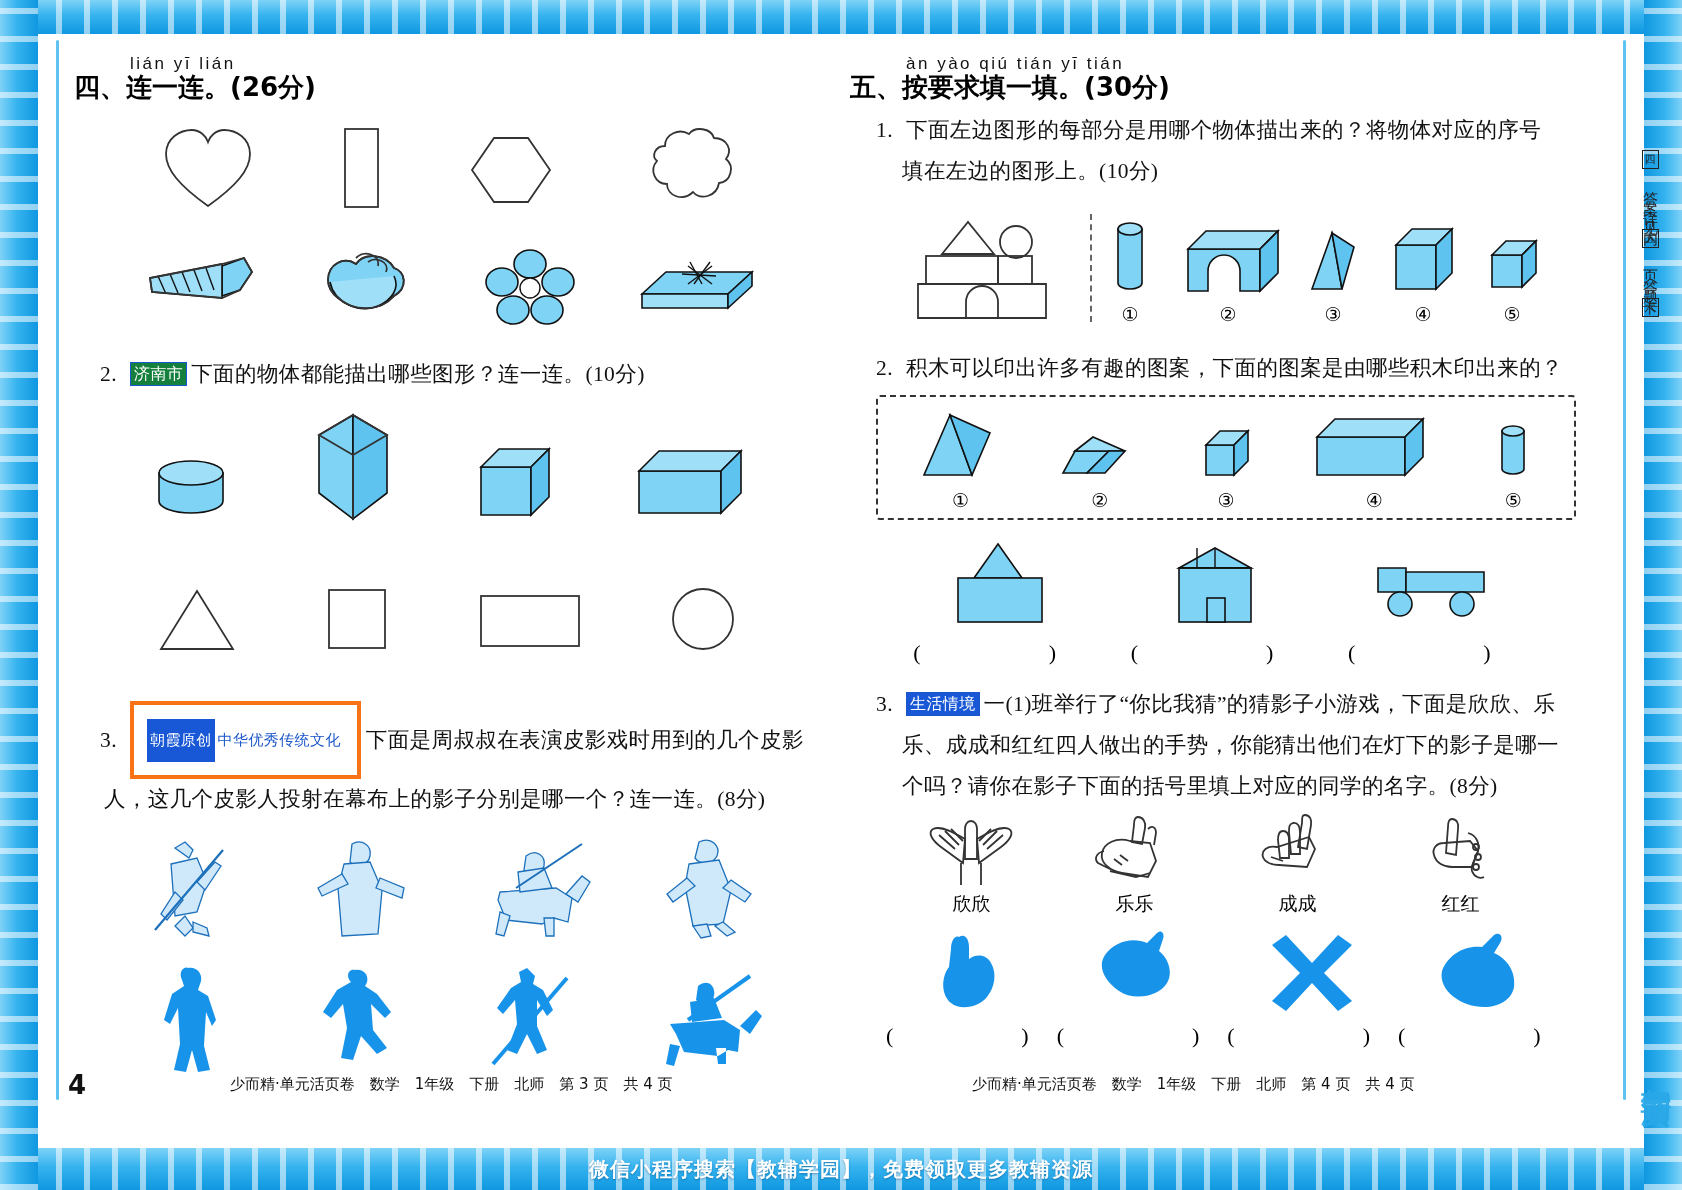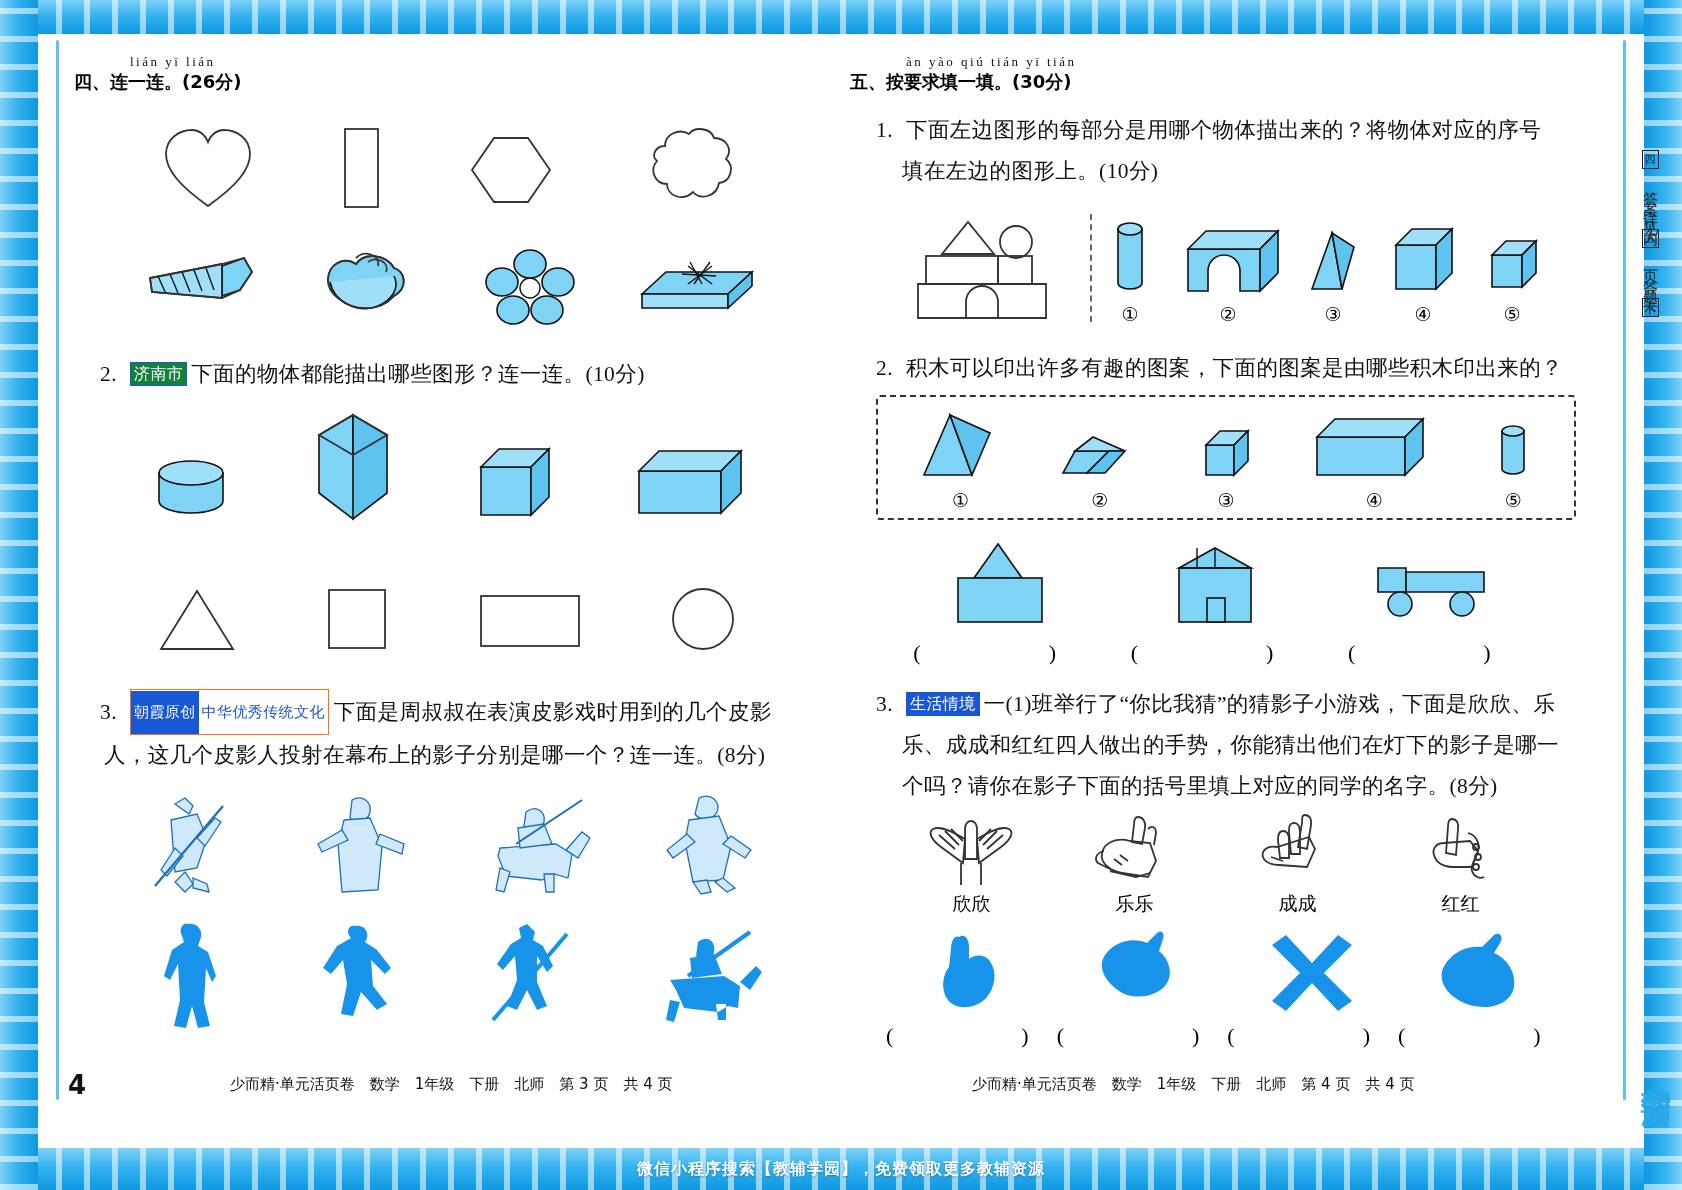--- a/index.html
+++ b/index.html
@@ -40,48 +40,48 @@
     width:1606px; height:1114px; background:#fff;
   }
   .inner-rule { position:absolute; background:#5fc3f2; }
   #rule-left  { left:56px; top:40px; width:3px; height:1060px; border-radius:2px;}
   #rule-right { right:56px; top:40px; width:3px; height:1060px; border-radius:2px;}
 
   #watermark-strip {
     position:absolute; left:0; bottom:0; width:1682px; height:42px;
     display:flex; align-items:center; justify-content:center;
     font-family:"DejaVu Sans","Liberation Sans",sans-serif;
-    font-size:16px; font-weight:700; color:#ffffff;
+    font-size:20px; font-weight:700; color:#ffffff;
     letter-spacing:1px;
     text-shadow:0 1px 2px rgba(0,60,110,.45);
     z-index:12;
   }
 
   
   #content {
     position:absolute; left:62px; top:40px;
     width:1558px; height:1060px;
     display:flex;
   }
   .column { position:relative; }
   #col-left  { width:760px; padding:8px 14px 0 12px; }
   #col-divider { width:10px; }
   #col-right { width:760px; padding:8px 10px 0 18px; }
 
   
   .section-head { position:relative; margin:12px 0 6px 0; height:44px; }
   .pinyin-top {
     position:absolute; left:56px; top:-6px;
-    font-family:Liberation Serif, serif;
-    font-size:13px; color:#111; letter-spacing:2.5px; white-space:nowrap;
+    font-family:Liberation Sans, sans-serif;
+    font-size:17px; color:#111; letter-spacing:2.5px; white-space:nowrap;
   }
   .section-title {
     position:absolute; left:0; top:10px;
     font-family:"DejaVu Sans","Liberation Sans",sans-serif;
-    font-weight:700; font-size:18px; color:#000; white-space:nowrap;
+    font-weight:700; font-size:26px; color:#000; white-space:nowrap;
   }
 
   
   .q { margin:6px 0 4px 0; }
   .q-line {
     font-size:21.5px; color:#111; line-height:41px;
     letter-spacing:.4px; white-space:nowrap;
   }
   .q-num { display:inline-block; width:30px; }
   .indent { padding-left:30px; }
@@ -90,21 +90,21 @@
     display:inline-block;
     border:1px solid #1a55c9;
     color:#1a55c9;
     font-family:"DejaVu Sans","Liberation Sans",sans-serif;
     font-size:16px; line-height:20px;
     padding:1px 3px; margin:0 4px 0 0;
     vertical-align:2px;
   }
   .tag.solid { background:#15803d; color:#fff; border-color:#1857d6; }
   .tag.bracket { border:none; padding:0 2px; }
-  .tag-pair { display:inline-block; border:1px solid #f97316; padding:0; margin:0 5px 0 0; vertical-align:2px; white-space:nowrap;}
+  .tag-pair { display:inline-block; border:4px solid #f97316; padding:13px; margin:12px 5px 0 0; vertical-align:2px; white-space:nowrap;}
   .tag-pair .a { display:inline-block; background:#1857d6; color:#fff; font-family:"DejaVu Sans",sans-serif; font-size:15px; padding:1px 3px;}
   .tag-pair .b { display:inline-block; color:#1a55c9; font-family:"DejaVu Sans",sans-serif; font-size:15px; padding:1px 3px;}
 
   
   .fig-row { display:flex; align-items:flex-end; justify-content:space-around; }
   .fig-cell { display:flex; flex-direction:column; align-items:center; }
   .cap { font-size:19px; margin-top:4px; }
   .paren { font-size:22px; letter-spacing:28px; }
 
   

